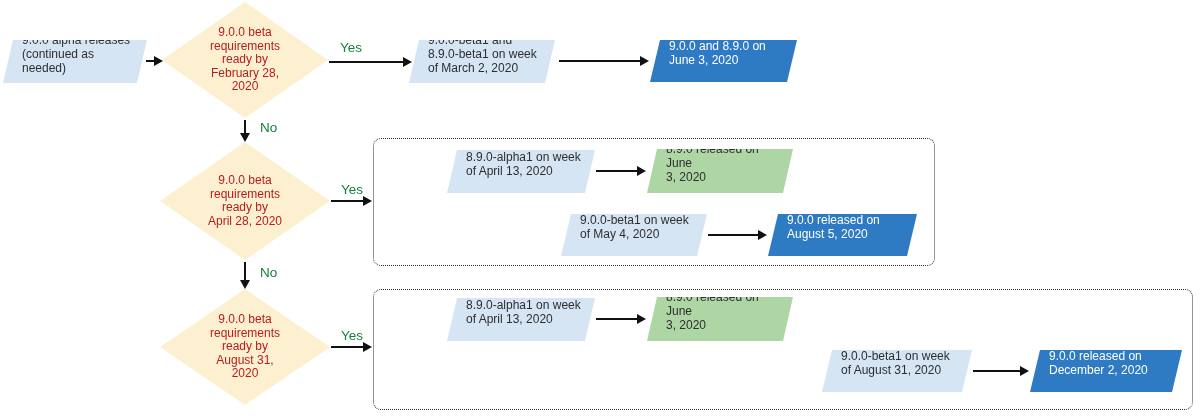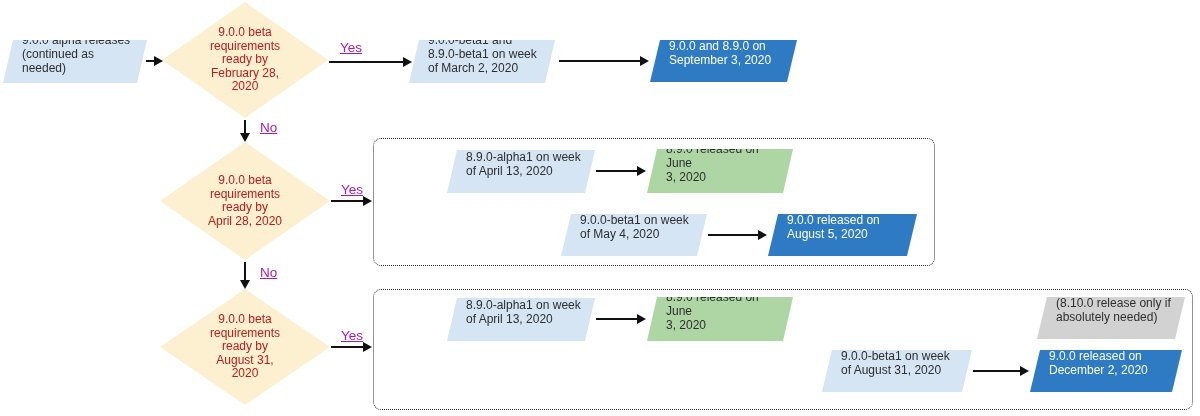--- a/index.html
+++ b/index.html
@@ -30,42 +30,42 @@
   .arrow-h { position:absolute; height:2px; background:#111; }
   .arrow-h::after {
     content:""; position:absolute; right:-9px; top:-4px; width:0; height:0;
     border-left:9px solid #111; border-top:5px solid transparent; border-bottom:5px solid transparent;
   }
   .arrow-v { position:absolute; width:2px; background:#111; }
   .arrow-v::after {
     content:""; position:absolute; bottom:-9px; left:-4px; width:0; height:0;
     border-top:9px solid #111; border-left:5px solid transparent; border-right:5px solid transparent;
   }
-  .edge-label { position:absolute; font-size:13.5px; color:#a21caf;text-decoration:underline; }
+  .edge-label { position:absolute; font-size:13.5px; color:#15803d; }
 </style>
 </head>
 <body>
 
 <div class="canvas">
 
   <div class="pgram" style="left: 3px; top: 40px; width: 144px; height: 43px; background: rgb(213, 229, 244);">9.0.0 alpha releases
 (continued as needed)</div>
 
   <div class="diamond" style="left: 162px; top: 2px; width: 166px; height: 116px; background: rgb(252, 240, 208);">9.0.0 beta
 requirements
 ready by
 February 28,
 2020</div>
 
   <div class="pgram" style="left: 409px; top: 40px; width: 146px; height: 43px; background: rgb(213, 229, 244);">9.0.0-beta1 and
 8.9.0-beta1 on week
 of March 2, 2020</div>
 
   <div class="pgram light-text" style="left: 650px; top: 40px; width: 147px; height: 42px; background: rgb(46, 123, 196);">9.0.0 and 8.9.0 on
-September 3, 2020</div>
+June 3, 2020</div>
 
   <div class="diamond" style="left: 160px; top: 142px; width: 170px; height: 118px; background: rgb(252, 240, 208);">9.0.0 beta
 requirements
 ready by
 April 28, 2020</div>
 
   <div class="dotted-box" style="left:373px; top:138px; width:562px; height:128px;"></div>
 
   <div class="pgram" style="left: 447px; top: 150px; width: 148px; height: 43px; background: rgb(213, 229, 244);">8.9.0-alpha1 on week
 of April 13, 2020</div>
@@ -86,22 +86,20 @@
 2020</div>
 
   <div class="dotted-box" style="left:373px; top:289px; width:820px; height:121px;"></div>
 
   <div class="pgram" style="left: 447px; top: 298px; width: 148px; height: 43px; background: rgb(213, 229, 244);">8.9.0-alpha1 on week
 of April 13, 2020</div>
 
   <div class="pgram" style="left: 647px; top: 297px; width: 146px; height: 44px; background: rgb(174, 213, 164);">8.9.0 released on June
 3, 2020</div>
 
-  <div class="pgram" style="left: 1037px; top: 297px; width: 148px; height: 42px; background: rgb(210, 210, 210);">(8.10.0 release only if
-absolutely needed)</div>
 
   <div class="pgram" style="left: 822px; top: 350px; width: 150px; height: 42px; background: rgb(213, 229, 244);">9.0.0-beta1 on week
 of August 31, 2020</div>
 
   <div class="pgram light-text" style="left: 1030px; top: 350px; width: 152px; height: 42px; background: rgb(46, 123, 196);">9.0.0 released on
 December 2, 2020</div>
 
   <div class="arrow-h" style="left:146px; top:60px; width:8px;"></div>
   <div class="arrow-h" style="left:329px; top:61px; width:74px;"></div>
   <div class="arrow-h" style="left:559px; top:60px; width:81px;"></div>

